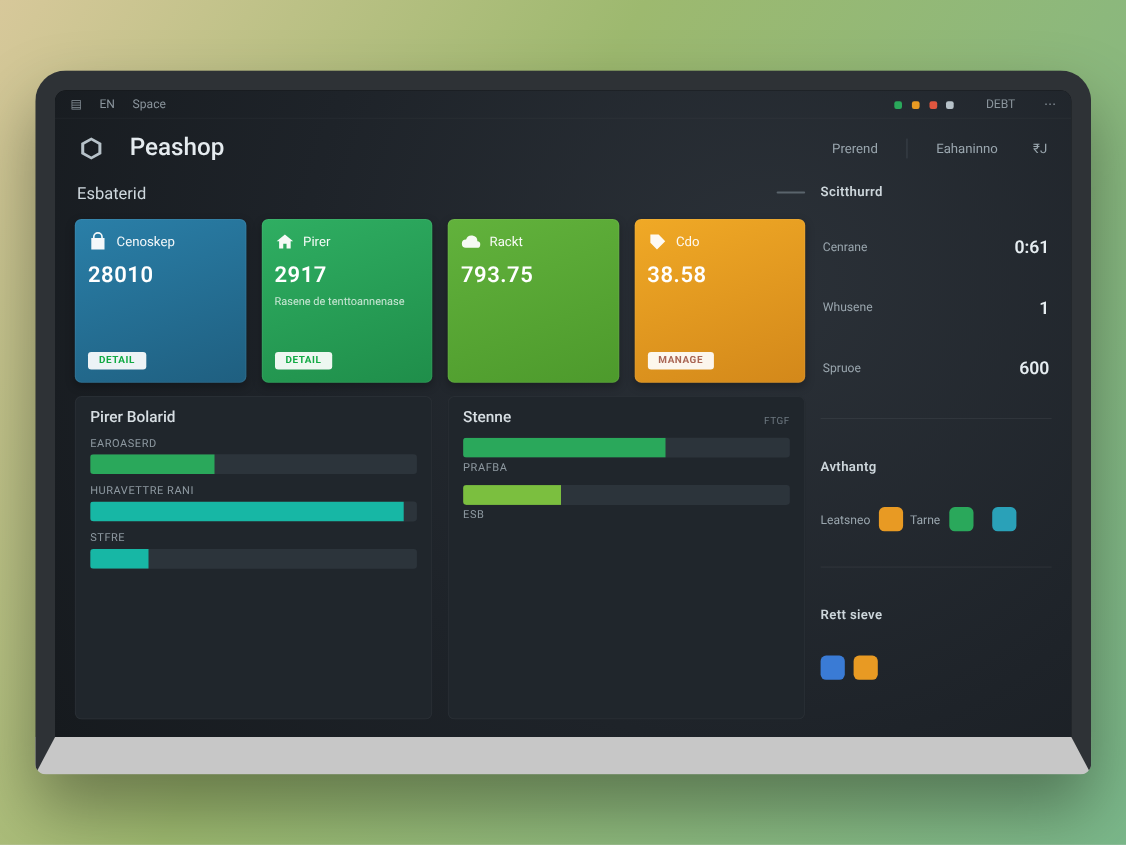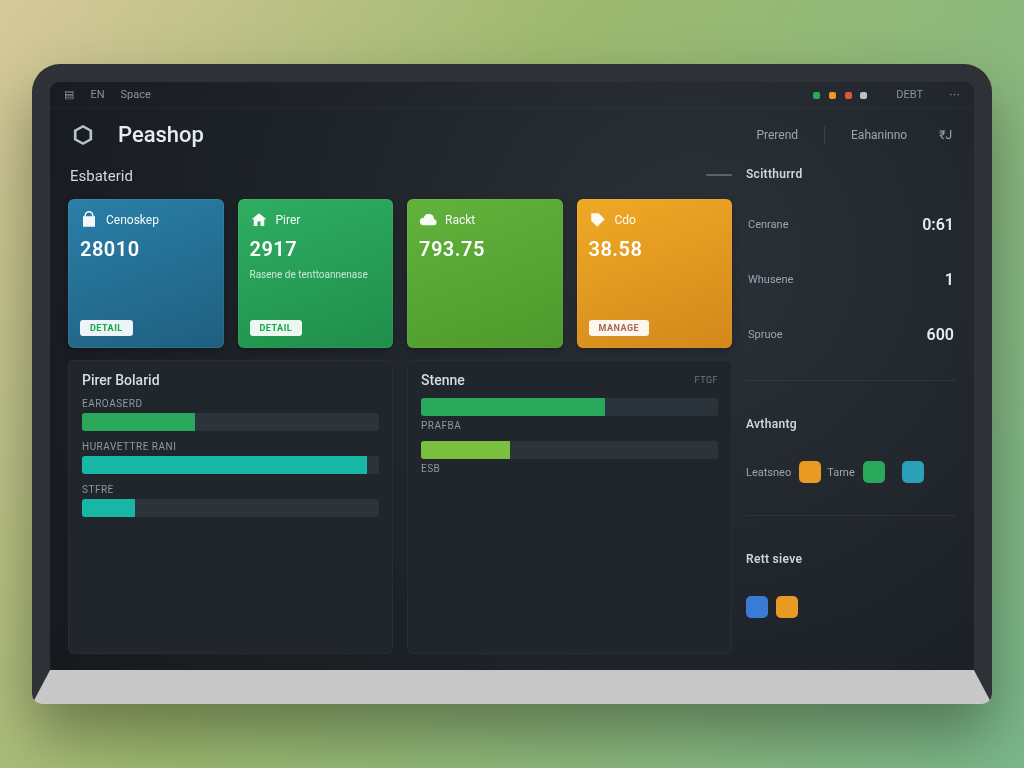--- a/index.html
+++ b/index.html
@@ -86,21 +86,21 @@
   .panel{
     flex:1;background:#20262c;border-radius:6px;padding:12px 14px;
     display:flex;flex-direction:column;gap:10px;min-width:0;
     box-shadow: inset 0 0 0 1px rgba(255,255,255,.04);
   }
   .panel h4{color:#d7dee3;font-size:14px;font-weight:500}
   .barrow{display:flex;flex-direction:column;gap:4px}
   .barlabel{font-size:10px;color:#8e99a1;text-transform:uppercase;letter-spacing:.5px}
   .bar{height:18px;background:#2c343b;border-radius:3px;overflow:hidden}
   .bar>span{display:block;height:100%}
-  .miniheader{display:flex;justify-content:space-between;align-items:center}
+  .miniheader{display:flex;justify-content:space-between;align-items:flex-end}
   .miniheader .tiny{font-size:9px;color:#6d7880;letter-spacing:.5px}
   
   .stat{display:flex;justify-content:space-between;align-items:center;padding:4px 2px}
   .stat .k{font-size:11px;color:#9aa6ae}
   .stat .v{font-size:16px;color:#e6edf1;font-weight:600}
   .side h5{font-size:12px;color:#cdd6db;margin-top:4px;margin-bottom:2px;font-weight:600;letter-spacing:.3px}
   .sidelist{display:flex;flex-direction:row;gap:6px}
   .siderow{display:flex;justify-content:space-between;align-items:center;gap:8px}
   .chip{width:22px;height:22px;border-radius:5px;display:inline-block}
   .chip.or{background:#e89a23}.chip.gr{background:#2aa85b}.chip.cy{background:#2aa1b8}.chip.bl{background:#3a7bd5}

